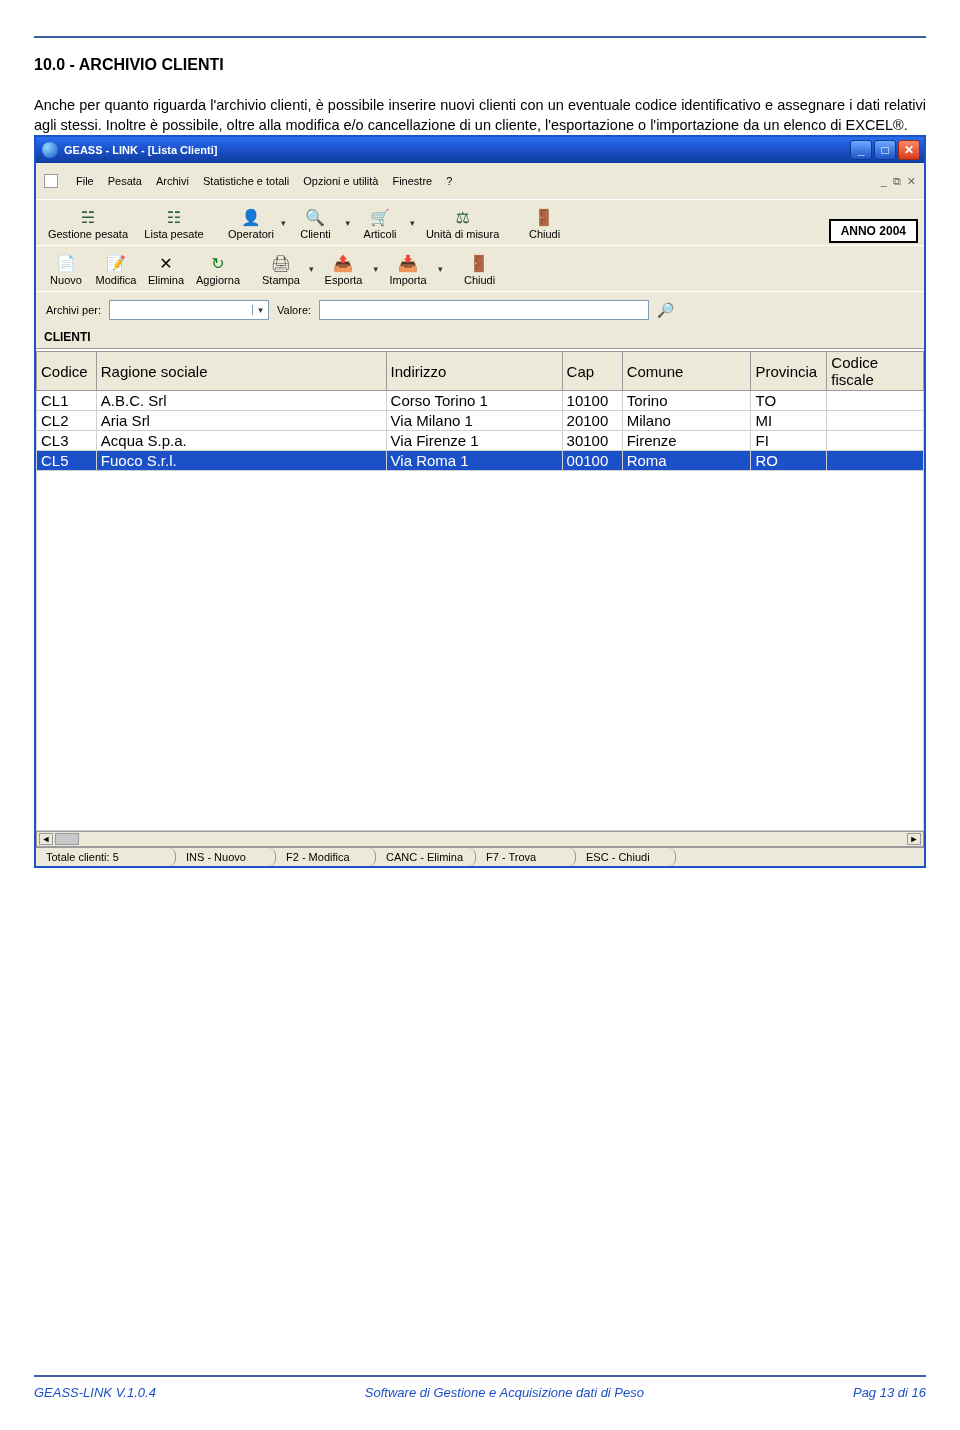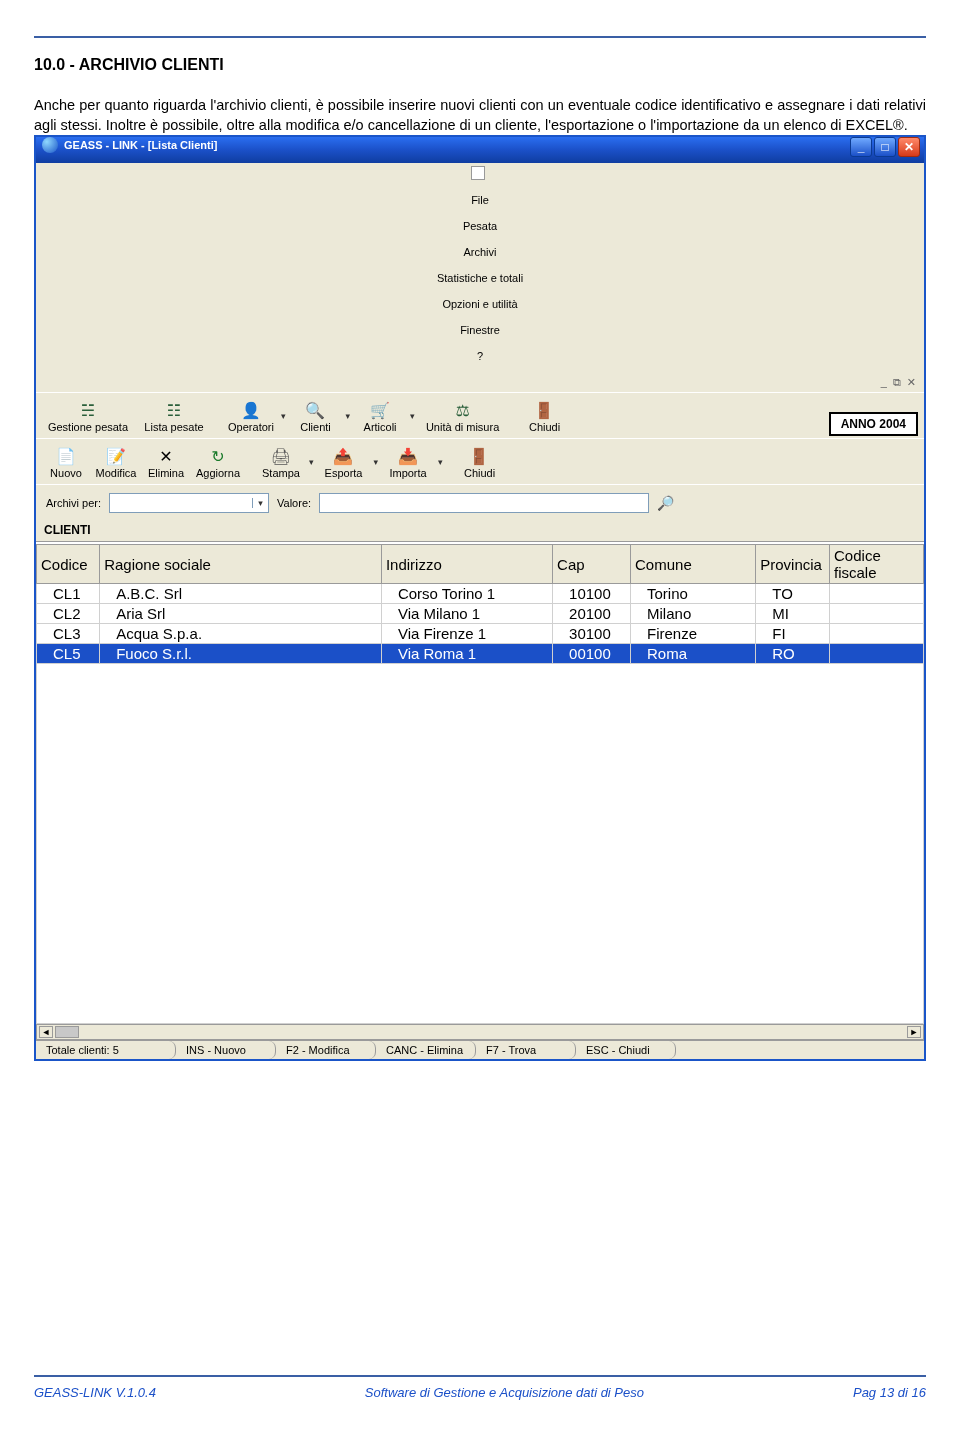--- a/index.html
+++ b/index.html
@@ -18,42 +18,42 @@
   .body-text { font-size: 14.5px; line-height: 1.35; text-align: justify; }
   
   .app-window {
     border: 2px solid #1a55c8;
     width: 892px;
     background: #ece9d8;
     font-family: Tahoma, Arial, sans-serif;
     font-size: 11px;
   }
   .titlebar {
-    display: flex; align-items: flex-start; justify-content: space-between;
+    display: flex; align-items: center; justify-content: space-between;
     height: 26px;
     background: linear-gradient(to bottom,#2a6ef0 0%,#1b50c8 50%,#0f3da0 100%);
     color: #fff; font-weight: bold; padding: 0 4px 0 6px;
   }
   .titlebar-left { display: flex; align-items: center; gap: 6px; }
   .titlebar-icon {
     width: 16px; height: 16px; border-radius: 50%;
     background: radial-gradient(circle at 30% 30%, #8fd8ff, #1a55c8);
   }
   .winbtns { display: flex; gap: 2px; }
   .winbtn {
     width: 22px; height: 20px;
     display: flex; align-items: center; justify-content: center;
     background: linear-gradient(to bottom,#6fa9ff,#1b50c8);
     border: 1px solid #0b3a92; border-radius: 3px; color: #fff;
     font-size: 12px; font-weight: bold;
   }
   .winbtn.close { background: linear-gradient(to bottom,#ff8a6a,#d83a1a); border-color:#a02a10;}
   .menubar {
     display: flex; align-items: center; gap: 14px;
-    background: #ece9d8; padding: 3px 8px; color:#000;flex-direction:column;
+    background: #ece9d8; padding: 11px 8px; color:#000;
   }
   .menubar .doc-icon { width:14px; height:14px; background:#fff; border:1px solid #999; display:inline-block; margin-right:4px; }
   .inner-winbtns { margin-left:auto; display:flex; gap:6px; color:#666; font-size:11px; }
   .inner-winbtns span { cursor:default; }
   .toolbar1, .toolbar2 {
     display: flex; align-items: flex-end;
     background: #ece9d8; padding: 3px 6px 2px 6px;
     border-top: 1px solid #fff;
   }
   .tool {
@@ -81,21 +81,21 @@
   .find-icon { font-size:14px; }
   .gridwrap { background:#fff; border-top:1px solid #9a9a9a; padding:2px 0 0 0; }
   .clienti-label { font-weight:bold; font-size:12px; padding:4px 8px; background:#ece9d8; }
   table.grid { width:100%; border-collapse:collapse; font-size:15px; background:#fff; }
   table.grid th {
     background:#ece9d8; text-align:left; font-weight:normal;
     border:1px solid #9a9a9a; padding:2px 4px; height:18px;
   }
   table.grid td {
     border-left:1px solid #d0d0d0; border-right:1px solid #d0d0d0;
-    padding:1px 16px; height:16px;
+    padding:1px 4px; height:16px;
   }
   table.grid tbody tr { border-bottom:1px solid #d0d0d0; }
   table.grid tbody tr.sel { background:#1b50c8; color:#fff; }
   .grid-empty { height:360px; background:#fff; border:1px solid #d0d0d0; border-top:none; }
   .hscroll {
     height:16px; background:#ece9d8; border:1px solid #9a9a9a;
     display:flex; align-items:center; justify-content:space-between; padding:0 2px;
   }
   .hscroll .arrow { width:14px; height:12px; background:#ece9d8; border:1px solid #9a9a9a; font-size:9px; text-align:center; line-height:11px;}
   .hscroll .thumb { width:24px; height:12px; background:#c8c8c8; border:1px solid #9a9a9a; margin-left:2px;}

